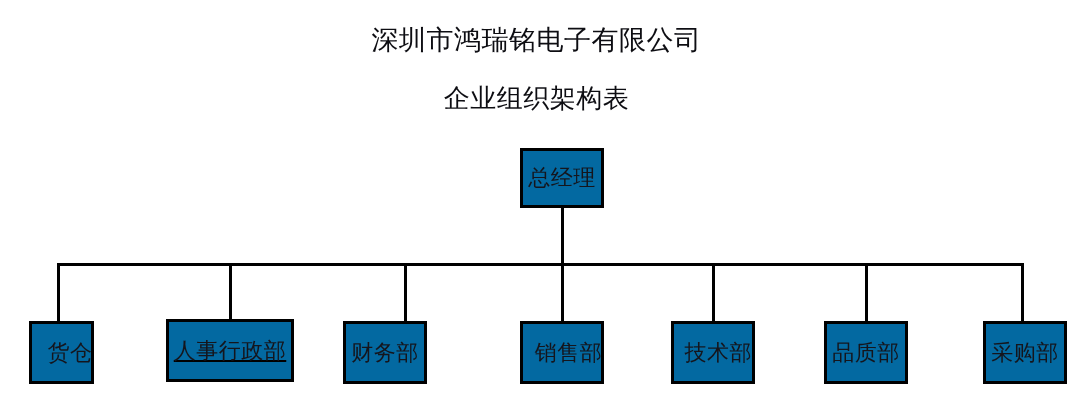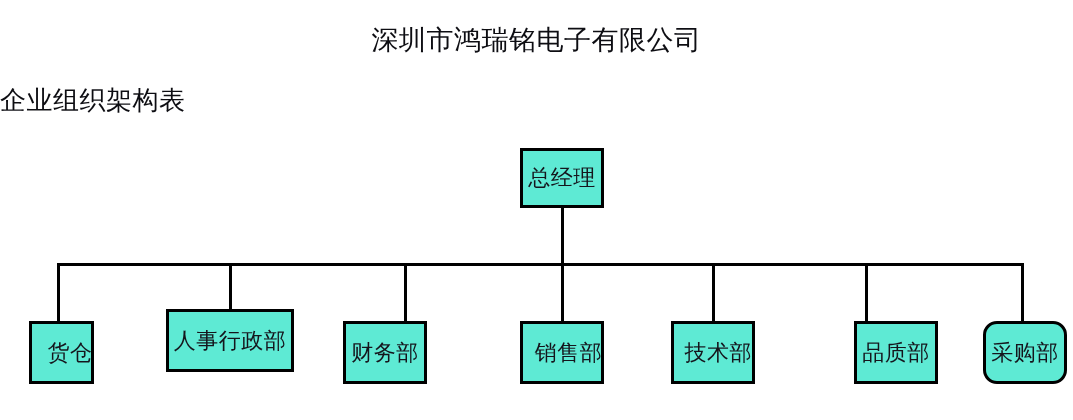--- a/index.html
+++ b/index.html
@@ -33,35 +33,37 @@
     line-height: 36px;
     letter-spacing: 0.5px;
     color: #0d0d12;
     white-space: nowrap;
   }
   .subtitle-block {
     position: absolute;
     left: 0;
     top: 83px;
     width: 1073px;
+    text-align: center;
+    font-family: Liberation Mono, monospace;
   }
   .org-subtitle {
     font-size: 26px;
     line-height: 34px;
     letter-spacing: 0.5px;
     color: #0d0d12;
     white-space: nowrap;
   }
 
   
   .node {
     position: absolute;
     box-sizing: border-box;
     border: 3px solid #000000;
-    background: #5eead4;
+    background: #0369a1;
     display: flex;
     align-items: center;
     justify-content: center;
     z-index: 3;
   }
   .node-label {
     font-size: 22px;
     line-height: 24px;
     color: #15151c;
     white-space: nowrap;
@@ -108,33 +110,33 @@
     </div>
 
   <div class="node" id="node-root" style="left: 520px; top: 148px; width: 84px; height: 60px;">
     <span class="node-label">总经理</span>
   </div>
 
   <div id="child-layer">
       <div class="node" style="left: 29px; top: 321px; width: 65px; height: 63px; padding-left: 17px;">
         <span class="node-label">货仓</span>
       </div>
-      <div class="node" style="left: 166px; top: 309px; width: 128px; height: 63px;">
+      <div class="node" style="left: 166px; top: 319px; width: 128px; height: 63px; text-decoration: underline;">
         <span class="node-label">人事行政部</span>
       </div>
       <div class="node" style="left: 343px; top: 321px; width: 84px; height: 63px;">
         <span class="node-label">财务部</span>
       </div>
       <div class="node" style="left: 520px; top: 321px; width: 84px; height: 63px; padding-left: 13px;">
         <span class="node-label">销售部</span>
       </div>
       <div class="node" style="left: 671px; top: 321px; width: 84px; height: 63px; justify-content: flex-end;">
         <span class="node-label">技术部</span>
       </div>
-      <div class="node" style="left: 854px; top: 321px; width: 84px; height: 63px;">
+      <div class="node" style="left: 824px; top: 321px; width: 84px; height: 63px;">
         <span class="node-label">品质部</span>
       </div>
-      <div class="node" style="left: 983px; top: 321px; width: 84px; height: 63px; border-radius: 14px;">
+      <div class="node" style="left: 983px; top: 321px; width: 84px; height: 63px;">
         <span class="node-label">采购部</span>
       </div>
     </div>
 
 </div>
 
 </body></html>

